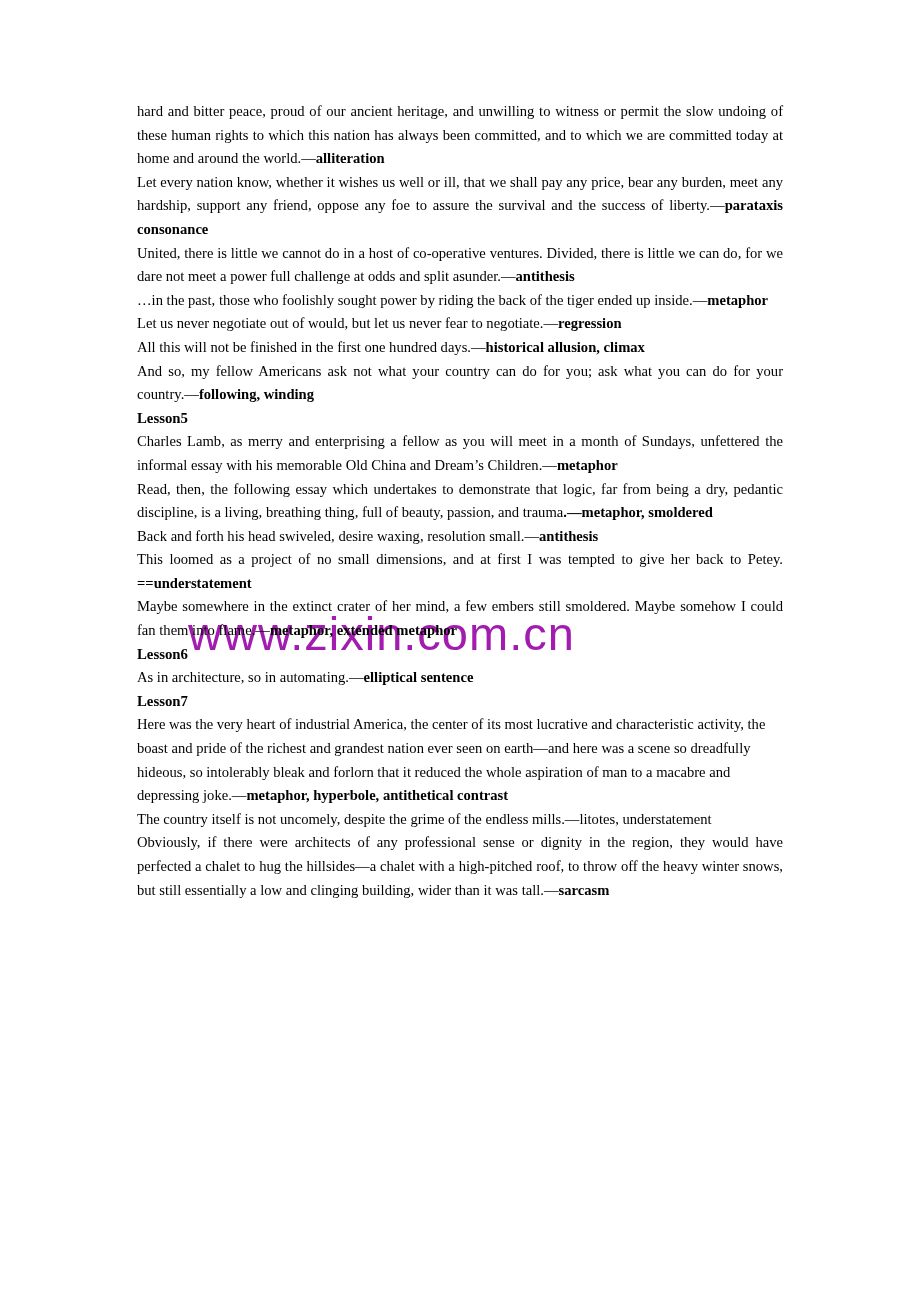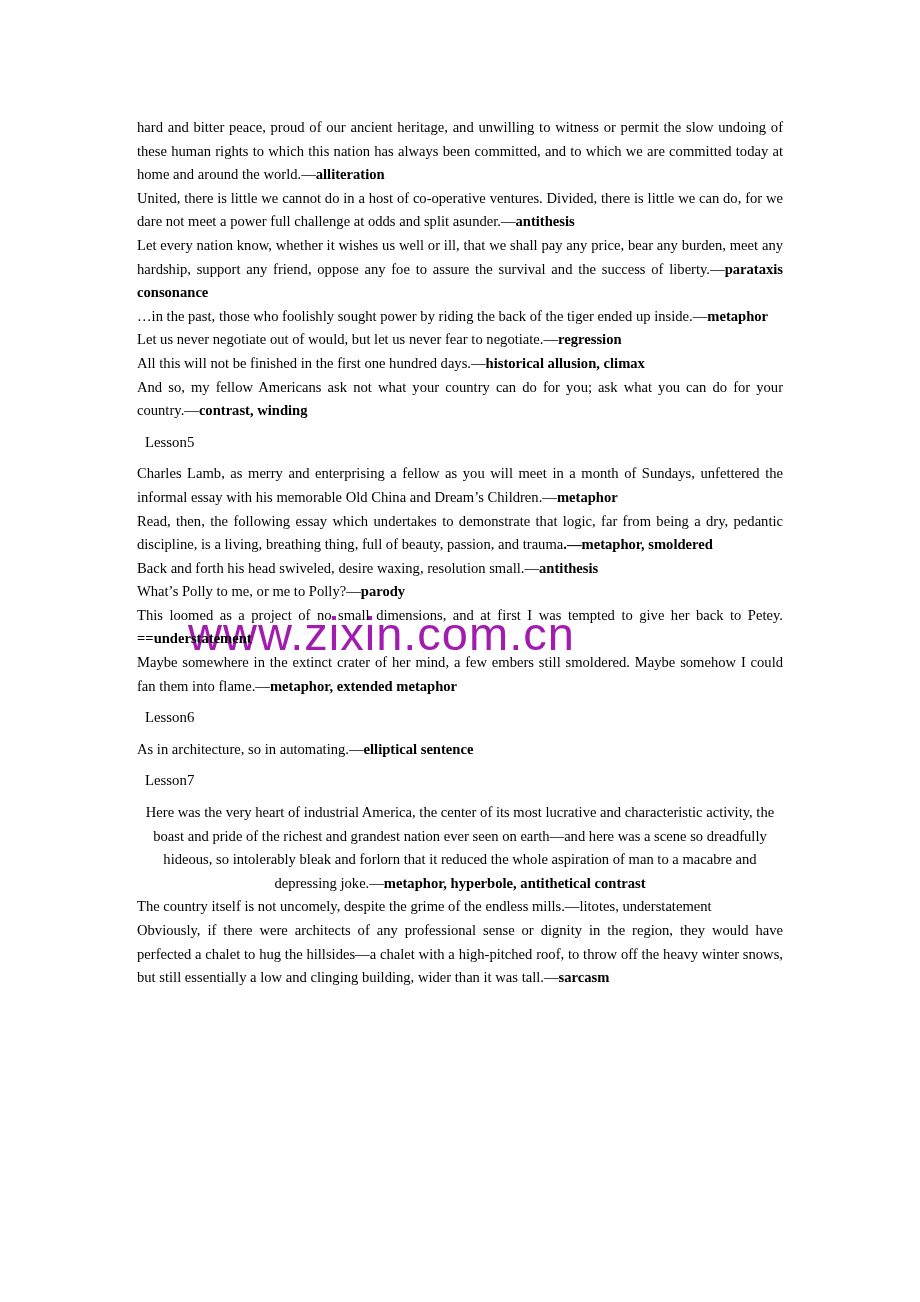--- a/index.html
+++ b/index.html
@@ -30,43 +30,43 @@
     letter-spacing: 1px;
     color: #a21caf;
     white-space: nowrap;
     z-index: 0;
     pointer-events: none;
     user-select: none;
   }
   .content {
     position: absolute;
     left: 137px;
-    top: 116px;
+    top: 100px;
     width: 646px;
     z-index: 1;
   }
   p.para {
     margin: 0;
     padding: 0;
     font-size: 14.6px;
     line-height: 23.6px;
     text-align: justify;
     text-justify: inter-word;
     -webkit-hyphens: none;
     hyphens: none;
   }
   p.para.ragged {
-    text-align: center;
+    text-align: left;
   }
   h2.lesson {
-    margin: 8px;
+    margin: 0;
     padding: 0;
     font-size: 14.8px;
     line-height: 23.6px;
-    font-weight: normal;
+    font-weight: bold;
     text-align: left;
   }
   .gap-before-lesson {
     margin-top: 24px;
   }
   .label {
     font-weight: bold;
   }
   .plainlabel {
     font-weight: normal;
@@ -74,31 +74,30 @@
 </style>
 </head>
 <body>
 
 <div class="page">
 
   <div class="watermark">www.zixin.com.cn</div>
 
   <div class="content">
       <p class="para"><span>hard and bitter peace, proud of our ancient heritage, and unwilling to witness or permit the slow undoing of these human rights to which this nation has always been committed, and to which we are committed today at home and around the world.</span><span>—</span><span class="label">alliteration</span></p>
+      <p class="para"><span>Let every nation know, whether it wishes us well or ill, that we shall pay any price, bear any burden, meet any hardship, support any friend, oppose any foe to assure the survival and the success of liberty.</span><span>—</span><span class="label">parataxis consonance</span></p>
       <p class="para"><span>United, there is little we cannot do in a host of co-operative ventures. Divided, there is little we can do, for we dare not meet a power full challenge at odds and split asunder.</span><span>—</span><span class="label">antithesis</span></p>
-      <p class="para"><span>Let every nation know, whether it wishes us well or ill, that we shall pay any price, bear any burden, meet any hardship, support any friend, oppose any foe to assure the survival and the success of liberty.</span><span>—</span><span class="label">parataxis consonance</span></p>
       <p class="para"><span>…in the past, those who foolishly sought power by riding the back of the tiger ended up inside.</span><span>—</span><span class="label">metaphor</span></p>
       <p class="para"><span>Let us never negotiate out of would, but let us never fear to negotiate.</span><span>—</span><span class="label">regression</span></p>
       <p class="para"><span>All this will not be finished in the first one hundred days.</span><span>—</span><span class="label">historical allusion, climax</span></p>
-      <p class="para"><span>And so, my fellow Americans ask not what your country can do for you; ask what you can do for your country.</span><span>—</span><span class="label">contrast, winding</span></p>
+      <p class="para"><span>And so, my fellow Americans ask not what your country can do for you; ask what you can do for your country.</span><span>—</span><span class="label">following, winding</span></p>
       <h2 class="lesson gap-before-lesson">Lesson5</h2>
       <p class="para"><span>Charles Lamb, as merry and enterprising a fellow as you will meet in a month of Sundays, unfettered the informal essay with his memorable Old China and Dream’s Children.</span><span>—</span><span class="label">metaphor</span></p>
       <p class="para"><span>Read, then, the following essay which undertakes to demonstrate that logic, far from being a dry, pedantic discipline, is a living, breathing thing, full of beauty, passion, and trauma</span><span class="label">.—</span><span class="label">metaphor, smoldered</span></p>
       <p class="para"><span>Back and forth his head swiveled, desire waxing, resolution small.</span><span>—</span><span class="label">antithesis</span></p>
-      <p class="para"><span>What’s Polly to me, or me to Polly?</span><span>—</span><span class="label">parody</span></p>
       <p class="para"><span>This loomed as a project of no small dimensions, and at first I was tempted to give her back to Petey. </span><span class="label">==</span><span class="label">understatement</span></p>
       <p class="para"><span>Maybe somewhere in the extinct crater of her mind, a few embers still smoldered. Maybe somehow I could fan them into flame.</span><span>—</span><span class="label">metaphor, extended metaphor</span></p>
       <h2 class="lesson gap-before-lesson">Lesson6</h2>
       <p class="para"><span>As in architecture, so in automating.</span><span>—</span><span class="label">elliptical sentence</span></p>
       <h2 class="lesson gap-before-lesson">Lesson7</h2>
       <p class="para ragged"><span>Here was the very heart of industrial America, the center of its most lucrative and characteristic activity, the boast and pride of the richest and grandest nation ever seen on earth—and here was a scene so dreadfully hideous, so intolerably bleak and forlorn that it reduced the whole aspiration of man to a macabre and depressing joke.</span><span>—</span><span class="label">metaphor, hyperbole, antithetical contrast</span></p>
       <p class="para"><span>The country itself is not uncomely, despite the grime of the endless mills.</span><span>—</span><span class="plainlabel">litotes, understatement</span></p>
       <p class="para"><span>Obviously, if there were architects of any professional sense or dignity in the region, they would have perfected a chalet to hug the hillsides—a chalet with a high-pitched roof, to throw off the heavy winter snows, but still essentially a low and clinging building, wider than it was tall.</span><span>—</span><span class="label">sarcasm</span></p>
     </div>
 

